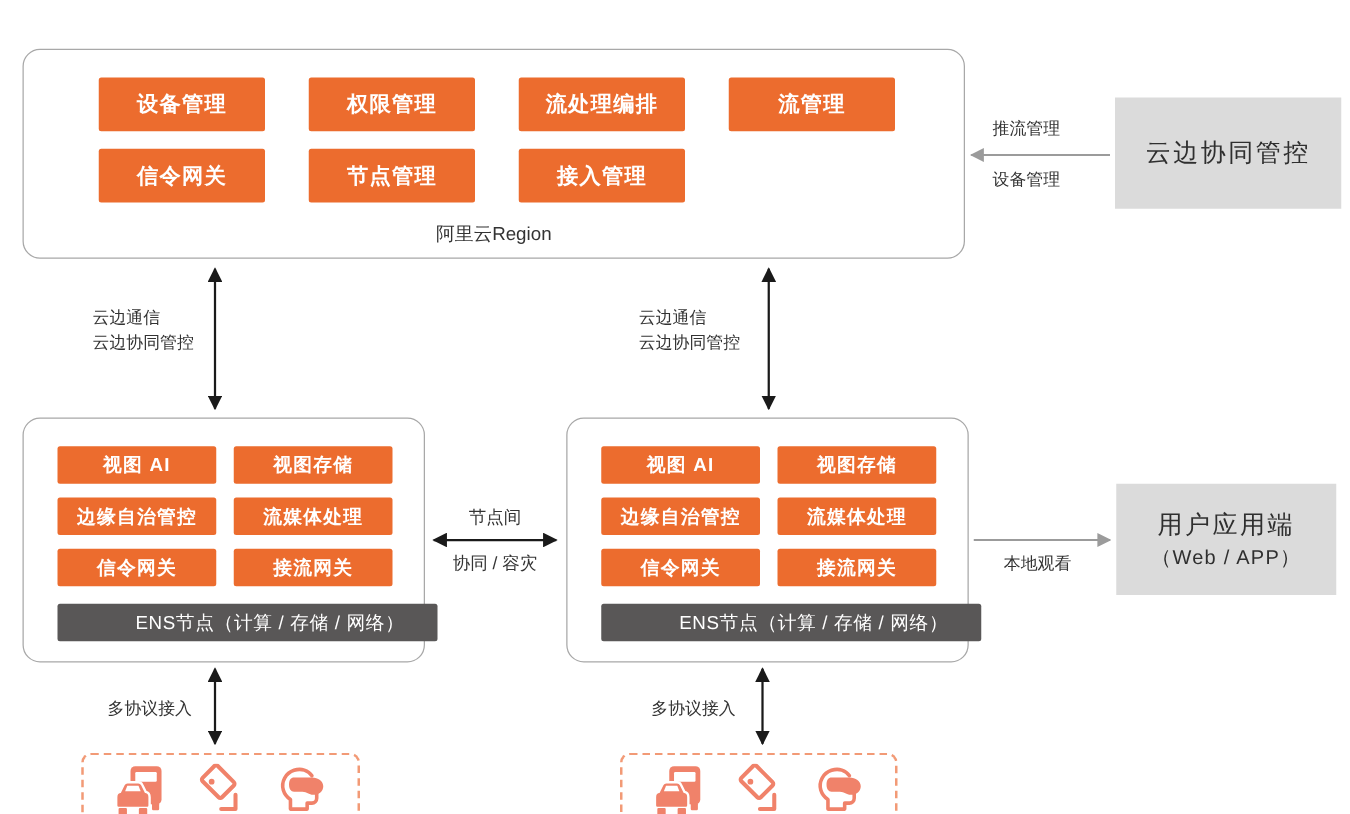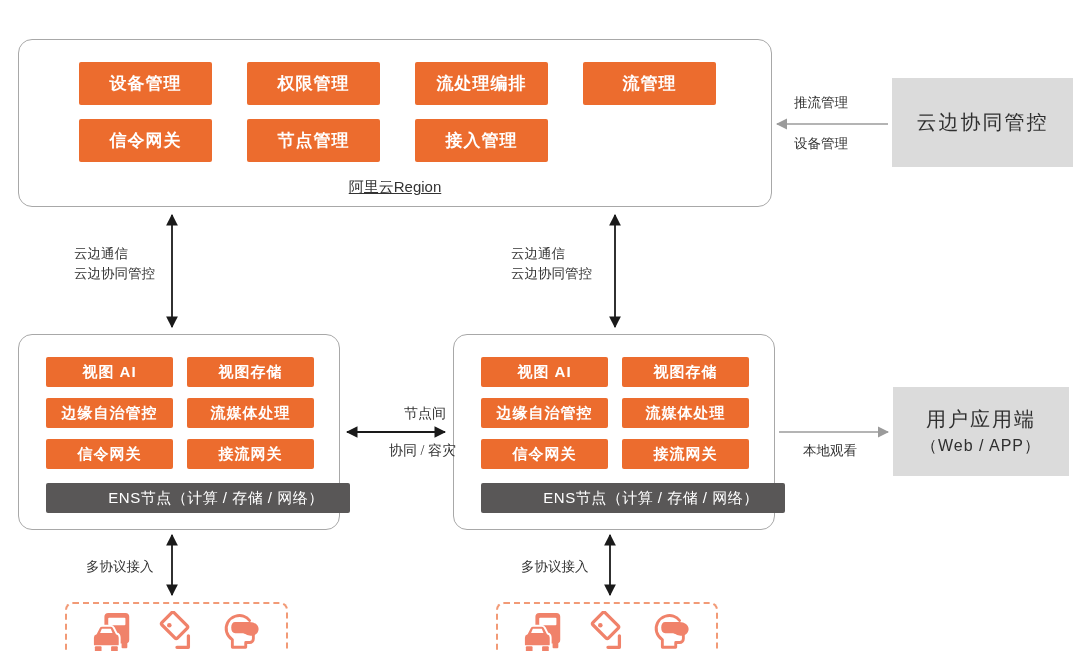--- a/index.html
+++ b/index.html
@@ -4,32 +4,32 @@
 <style>
   html,body{margin:0;padding:0;background:#fff;}
   body{font-family:"Liberation Sans","DejaVu Sans",sans-serif;color:var(--text,#333);}
   #canvas{position:relative;width:1080px;height:651px;background:#fff;overflow:hidden;margin-top:24px;}
   .outline-box{position:absolute;background:#fff;border:1px solid var(--border,#a8a8a8);border-radius:14px;box-sizing:border-box;}
   .btn{background:var(--orange,#EC6C2E);color:#fff;display:flex;align-items:center;justify-content:center;
        border-radius:2px;letter-spacing:1px;white-space:nowrap;}
   .region-grid{position:absolute;left:60px;top:22px;display:grid;
        grid-template-columns:repeat(4,133px);grid-auto-rows:43px;column-gap:35px;row-gap:14px;}
   .region-grid .btn{font-size:17px;font-weight:600;}
-  .region-label{position:absolute;left:0;right:0;bottom:9px;text-align:center;font-size:15px;color:var(--text,#333);text-decoration:underline;}
+  .region-label{position:absolute;left:0;right:0;bottom:9px;text-align:center;font-size:15px;color:var(--text,#333);}
   .ens-grid{position:absolute;left:27px;top:22px;display:grid;
        grid-template-columns:repeat(2,127px);grid-auto-rows:30px;column-gap:14px;row-gap:11px;}
   .ens-grid .btn{font-size:15px;font-weight:600;text-align:right;}
   .ens-bar{position:absolute;left:27px;top:148px;width:268px;height:30px;background:var(--dark,#595757);
        color:#fff;font-size:15px;display:flex;align-items:center;justify-content:center;border-radius:2px;letter-spacing:.5px;padding-left:36px;}
   .gray-box{position:absolute;background:var(--gray-box,#DBDBDB);display:flex;flex-direction:column;
        align-items:center;justify-content:center;color:#2f2f2f;}
   .gray-box .big{font-size:20px;letter-spacing:2px;}
   .gray-box .sub{font-size:16px;margin-top:3px;letter-spacing:1px;}
   .lbl{position:absolute;font-size:13.5px;color:var(--text,#333);line-height:1.5;white-space:nowrap;}
-  .lbl.center{text-align:right;font-family:Liberation Serif, serif;}
+  .lbl.center{text-align:center;}
   .dashed-box{position:absolute;border:2px dashed var(--dashed,#F29A76);border-radius:8px;box-sizing:border-box;
        display:flex;align-items:center;justify-content:space-around;padding:4px 14px 2px;}
   svg#arrow-layer{position:absolute;left:0;top:0;}
   .arrow-black{stroke:var(--arrow-black,#1a1a1a);stroke-width:1.8;}
   .arrow-gray{stroke:var(--arrow-gray,#9b9b9b);stroke-width:1.6;}
   .dev-icon{display:block;}
 </style>
 </head>
 <body>
 

